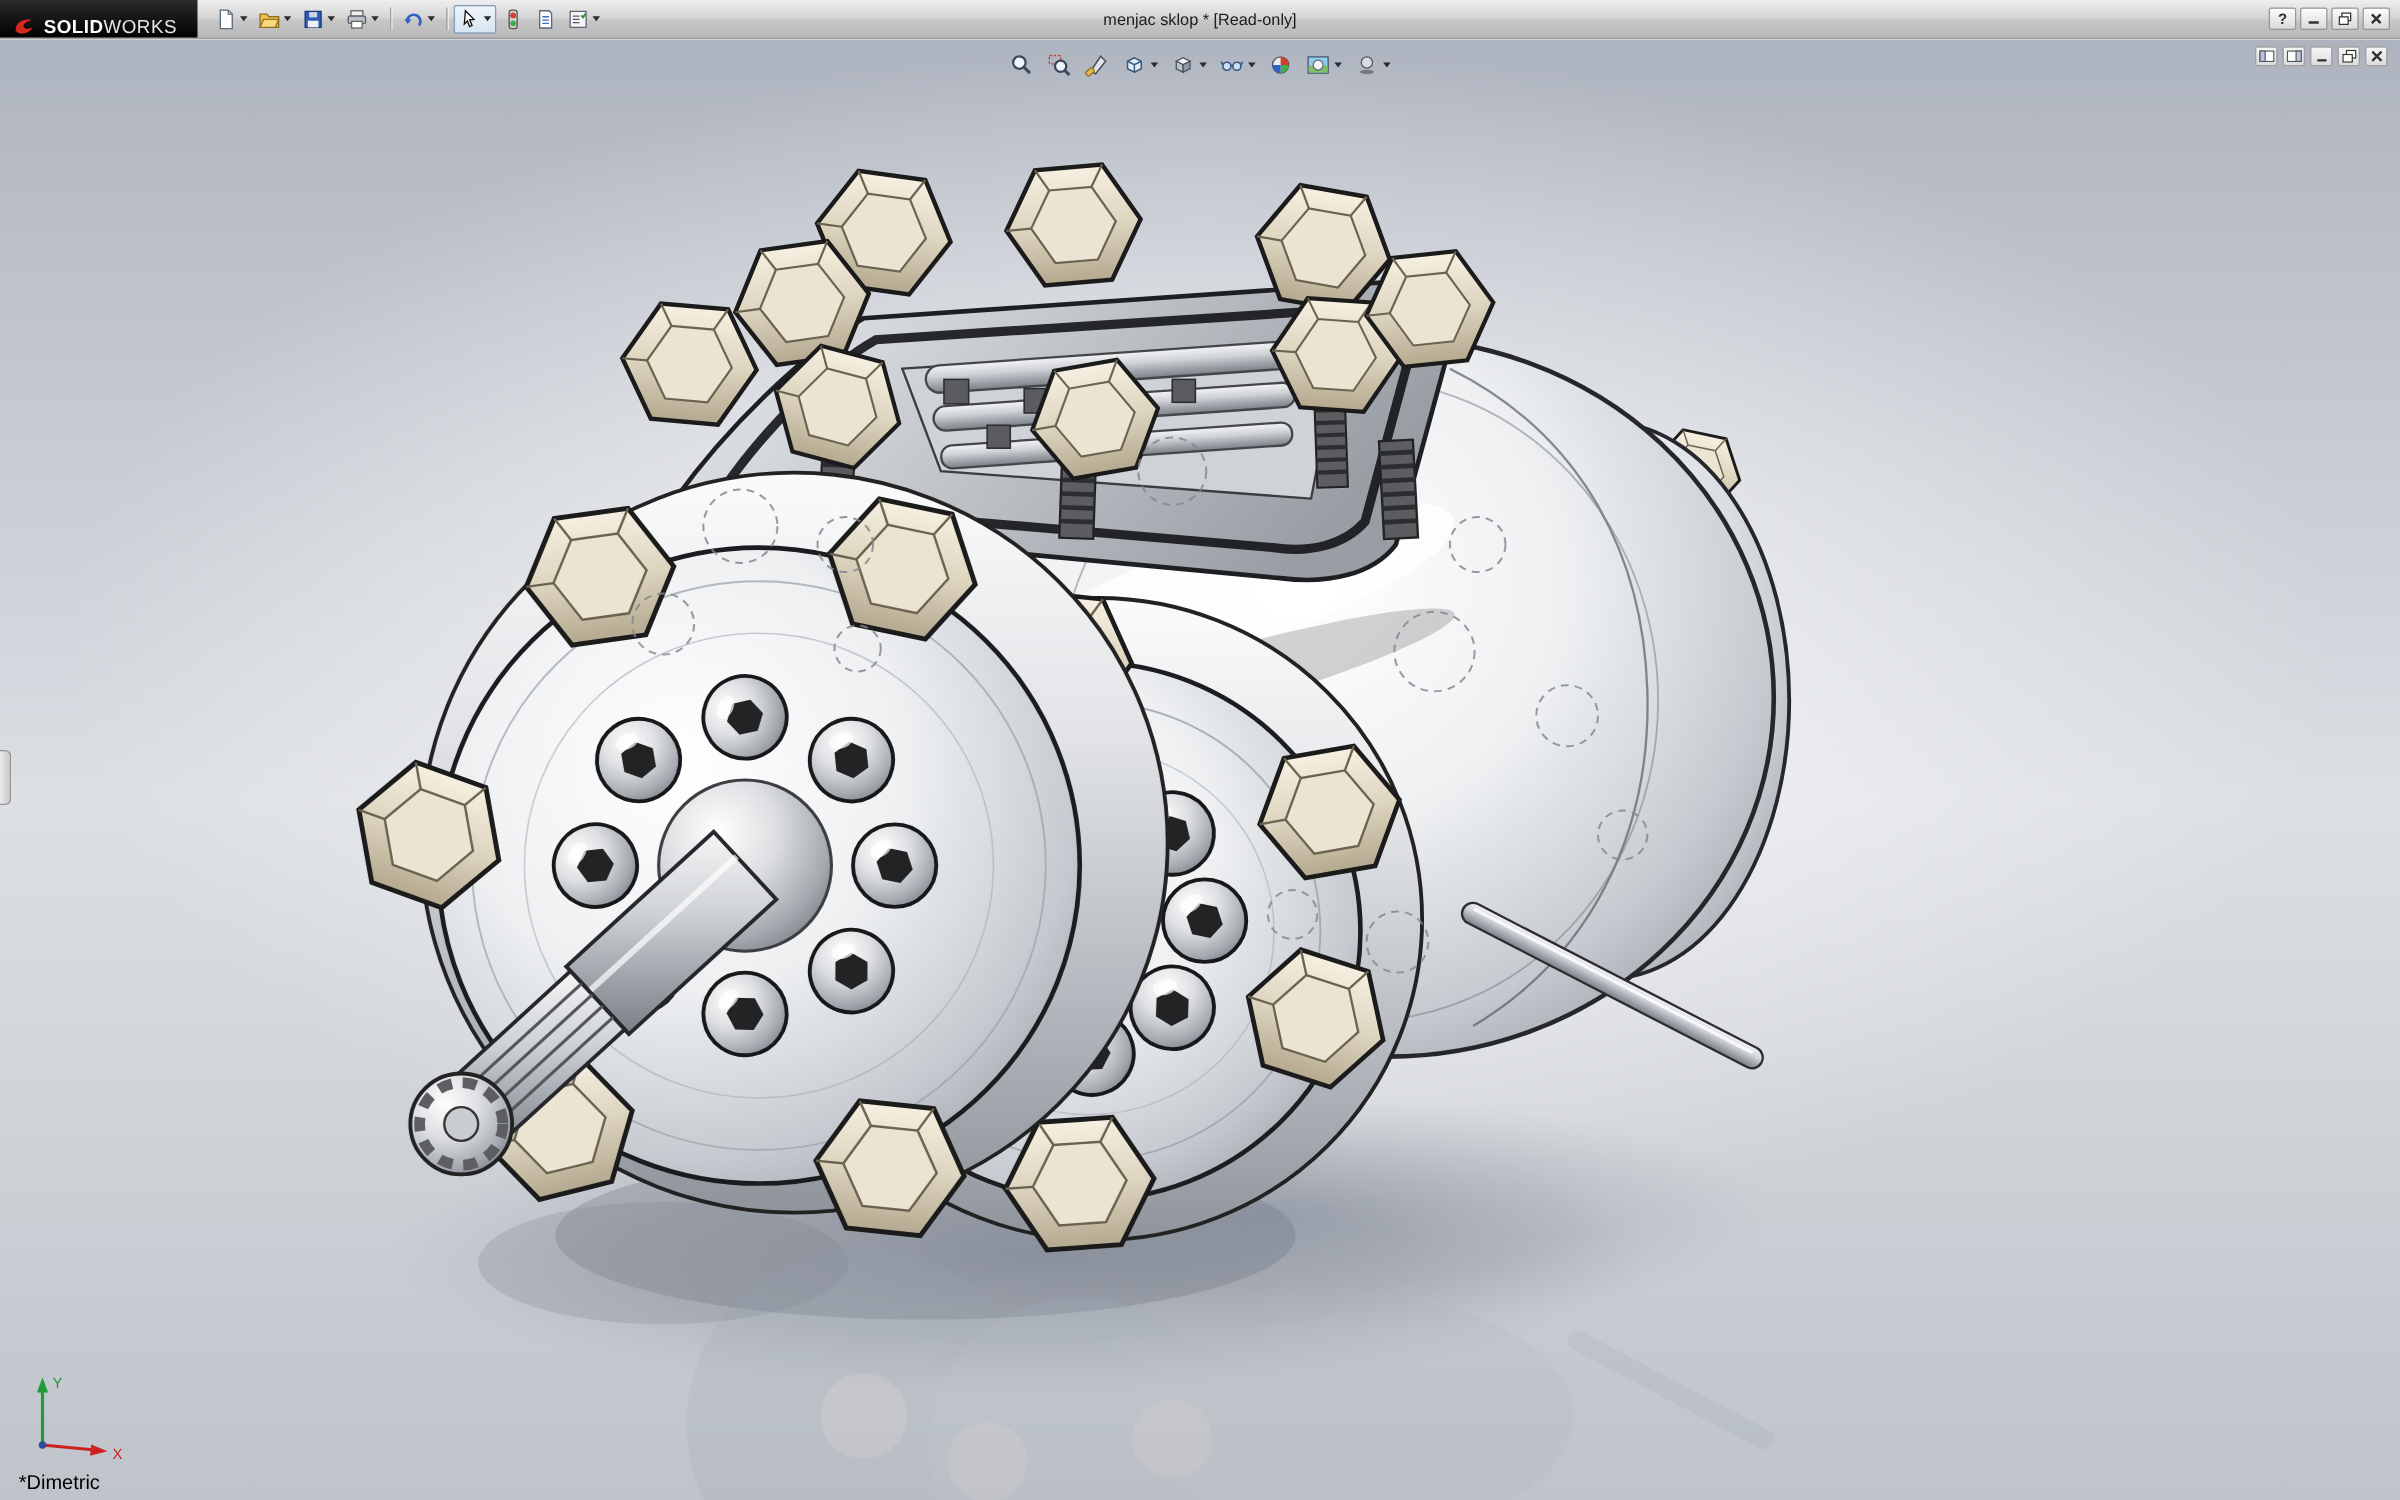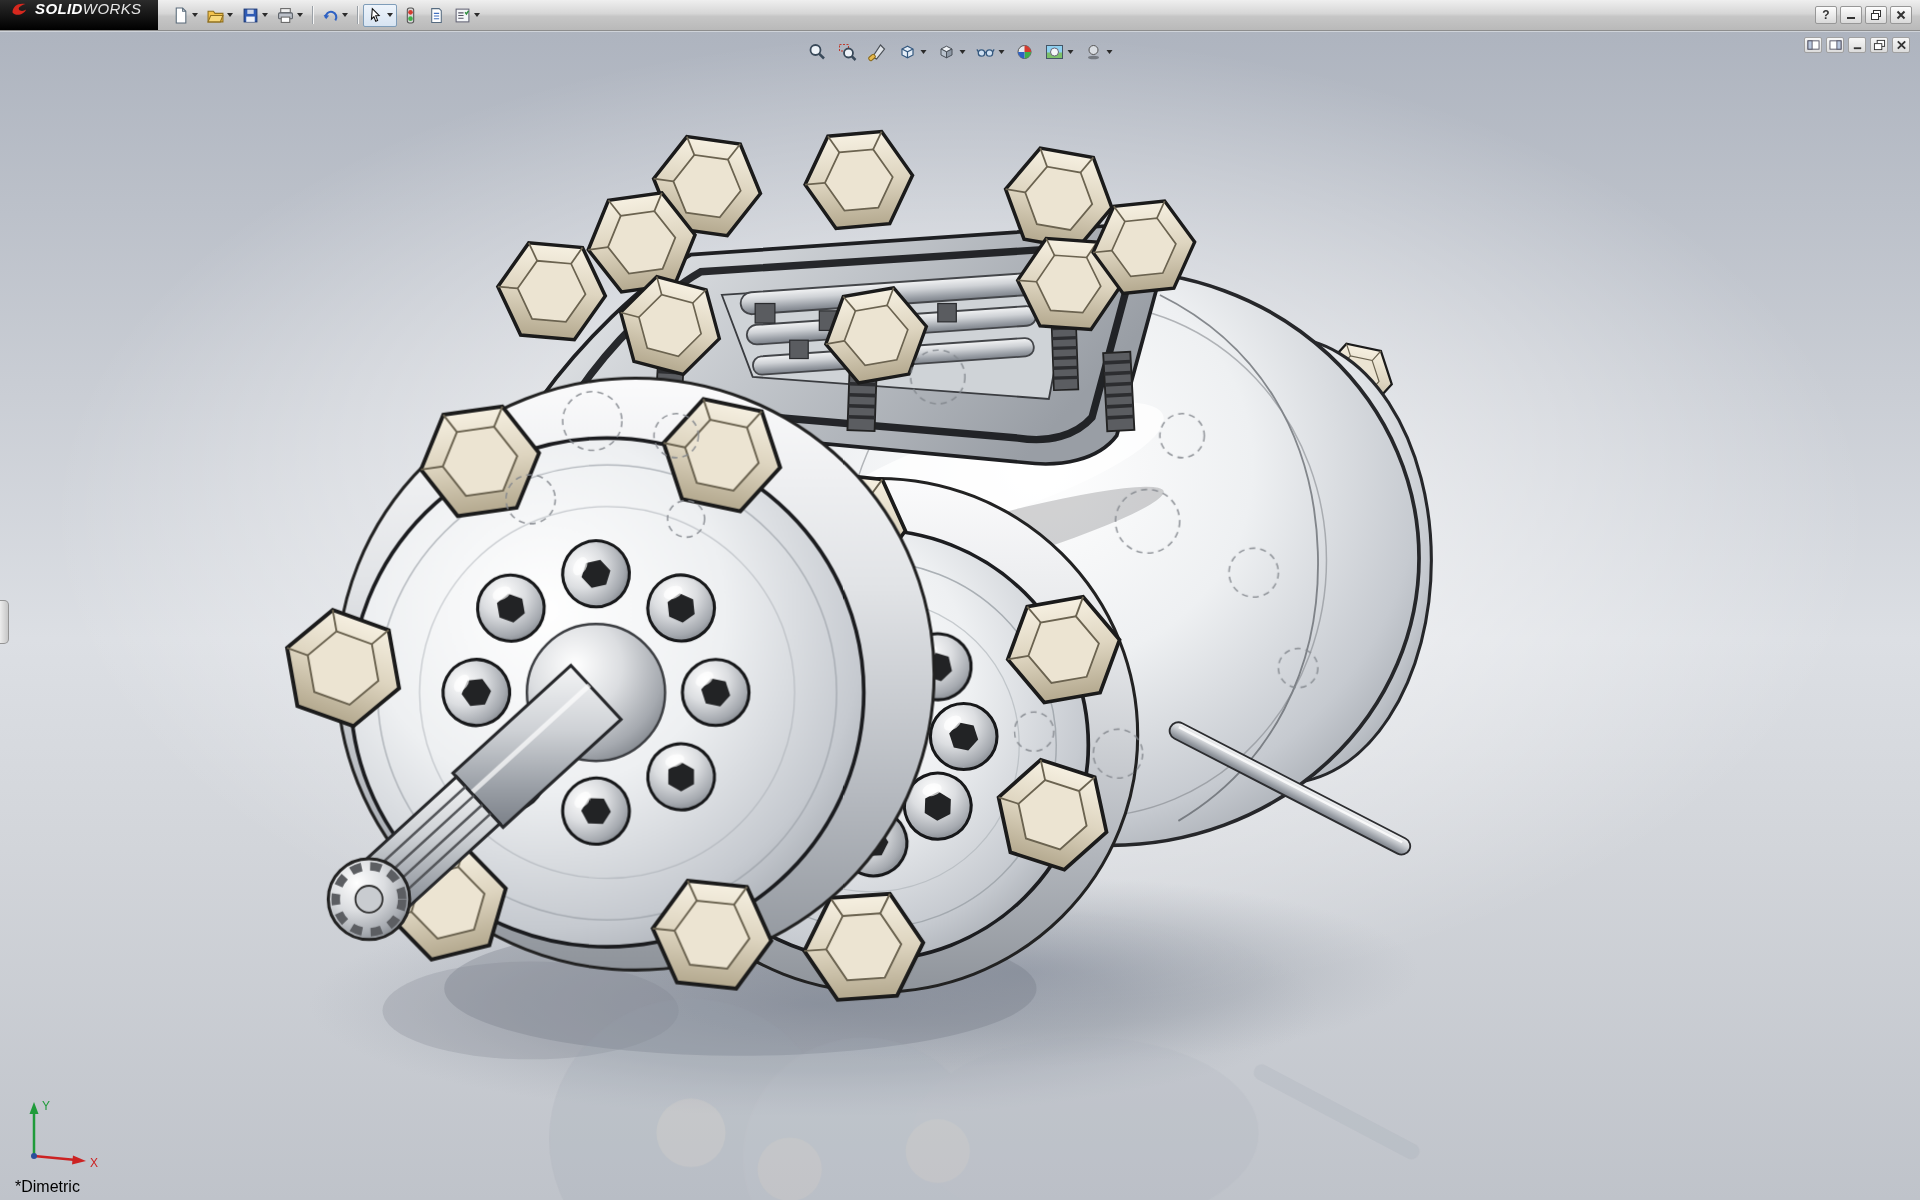--- a/index.html
+++ b/index.html
@@ -7,22 +7,22 @@
     font-family:"Liberation Sans", sans-serif; background:#cfd3d9; }
 
   
   .titlebar{
     position:relative; height:31px; display:flex; align-items:center;
     background:linear-gradient(180deg,#efefef 0%,#d6d6d6 45%,#c6c6c6 55%,#b9b9b9 100%);
     border-bottom:1px solid #8d8d8d;
   }
   .sw-logo{
     height:100%; background:linear-gradient(180deg,#2b2b2b,#000);
-    color:#fff; display:flex; align-items:flex-start; gap:7px;
-    padding:0 16px 0 10px; flex:0 0 auto;font-style:italic;
+    color:#fff; display:flex; align-items:flex-end; gap:7px;
+    padding:0 16px 0 10px; flex:0 0 auto;
   }
   .sw-logo .brand{ font-size:15px; letter-spacing:.4px; white-space:nowrap; }
   .sw-logo .brand b{ font-weight:700; }
   .sw-logo .brand span.lt{ font-weight:400; color:#e6e6e6; }
   .tb-tools{ display:flex; align-items:center; margin-left:10px; gap:1px; }
   .tb-btn{ display:flex; align-items:center; padding:2px 3px; border:1px solid transparent; border-radius:2px; }
   .tb-btn.active{ border:1px solid #7f9db9; background:linear-gradient(#eef4fb,#d7e4f2); }
   .caret{ width:0; height:0; border-left:3.5px solid transparent;
     border-right:3.5px solid transparent; border-top:4px solid #2b2b2b; margin-left:3px; }
   .tb-sep{ width:1px; height:18px; background:#9aa0a6; box-shadow:1px 0 0 #f5f5f5; margin:0 4px; }
@@ -148,20 +148,21 @@
     <div class="tb-btn">
       <svg class="icon" width="17" height="17" viewBox="0 0 16 16">
         <rect x="2" y="2" width="12" height="12" fill="#f4f6f8" stroke="#667"></rect>
         <path d="M4,5.5 h5 M4,8 h5 M4,10.5 h5" stroke="#556" stroke-width="1"></path>
         <path d="M10.5,5 l1.2,1.5 2,-2.8" stroke="#2f8f3f" stroke-width="1.4" fill="none"></path>
       </svg>
         <span class="caret"></span>
     </div>
   </div>
 
+  <div class="win-title">menjac sklop * [Read-only]</div>
 
   <div class="win-controls">
     <div class="win-btn">
         <span>?</span>
       </div>
     <div class="win-btn">
       <svg class="icon" width="12" height="12" viewBox="0 0 12 12">
           <line x1="2" y1="9" x2="10" y2="9" stroke="#333" stroke-width="2"></line>
         </svg>
     </div>

